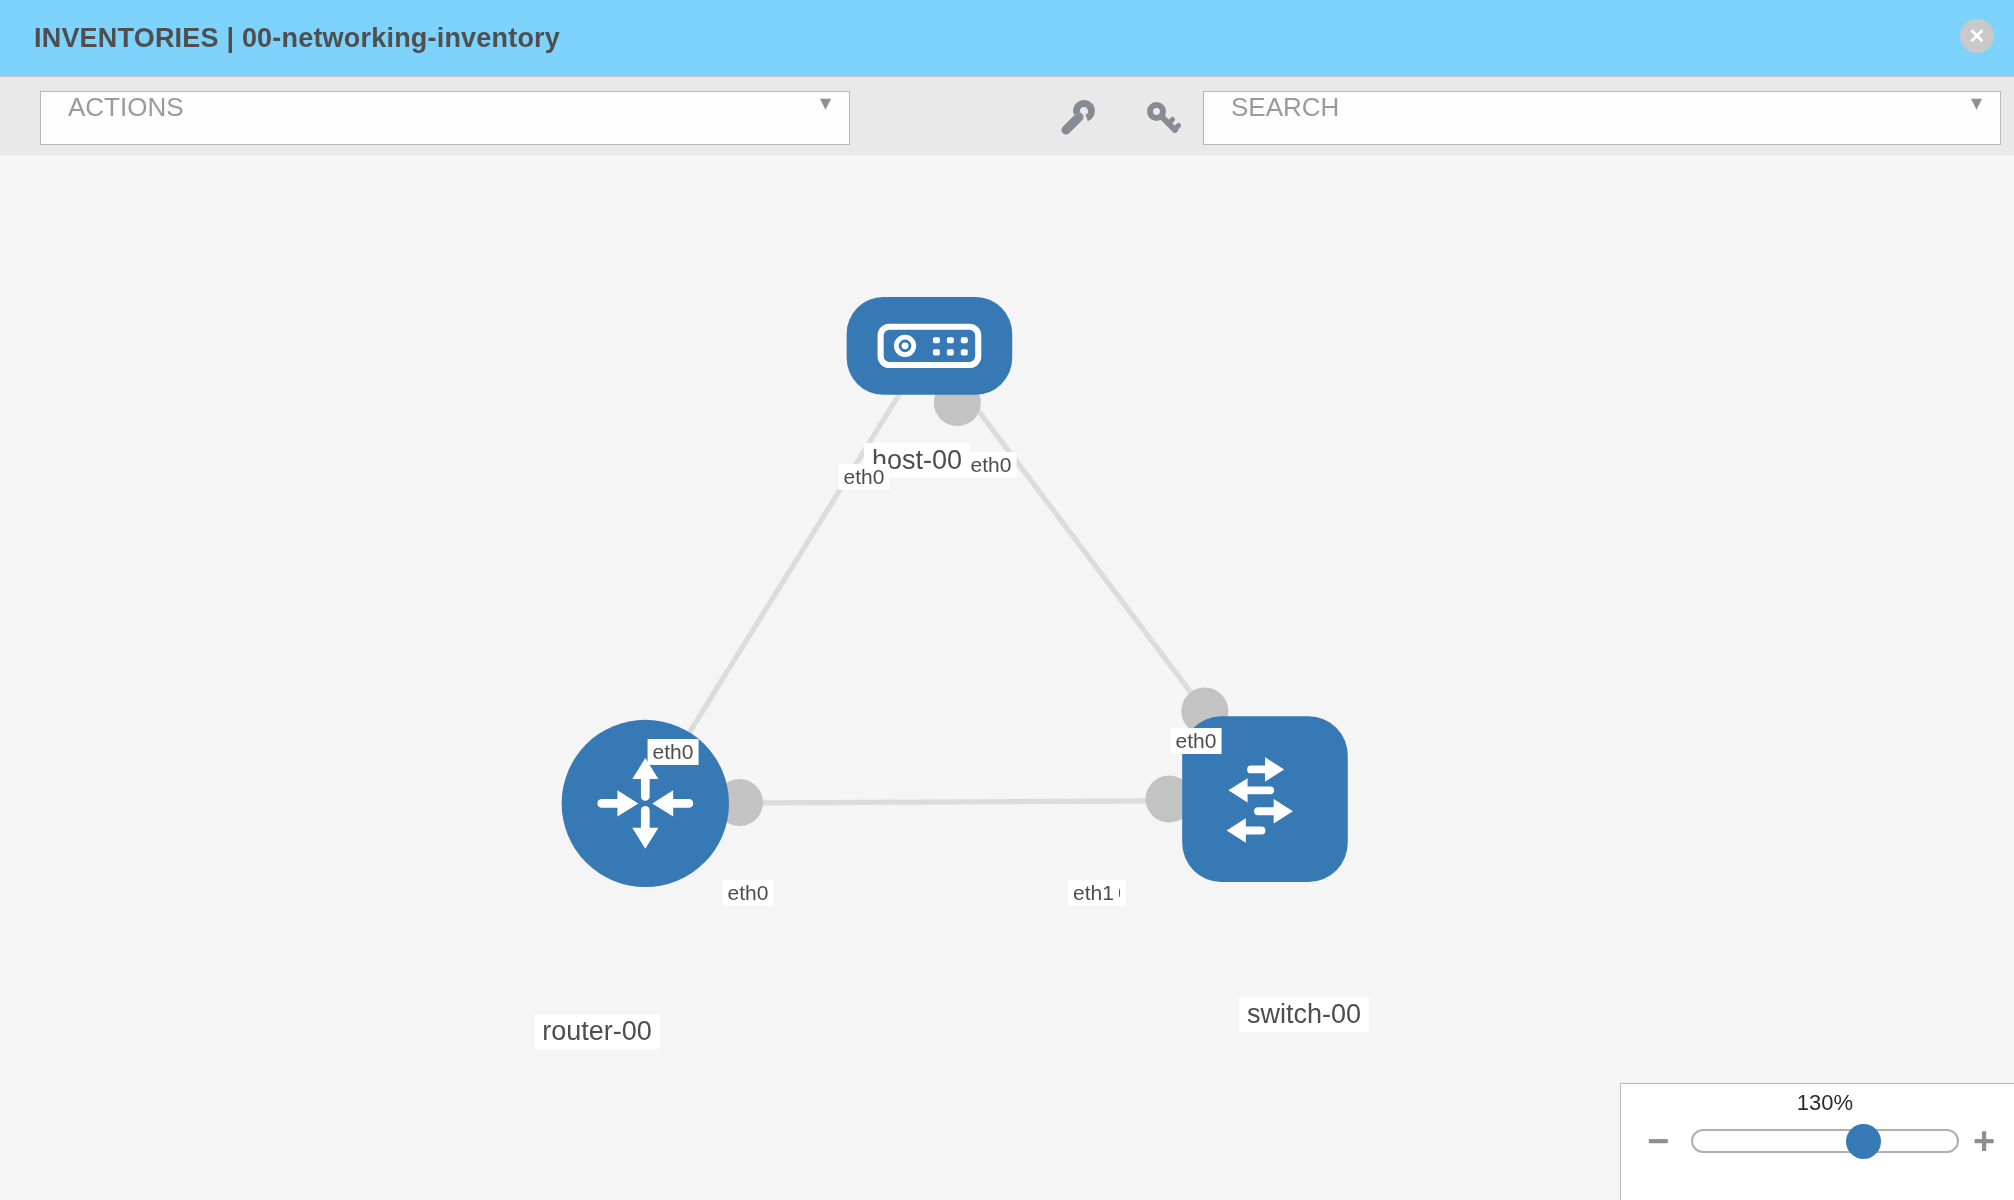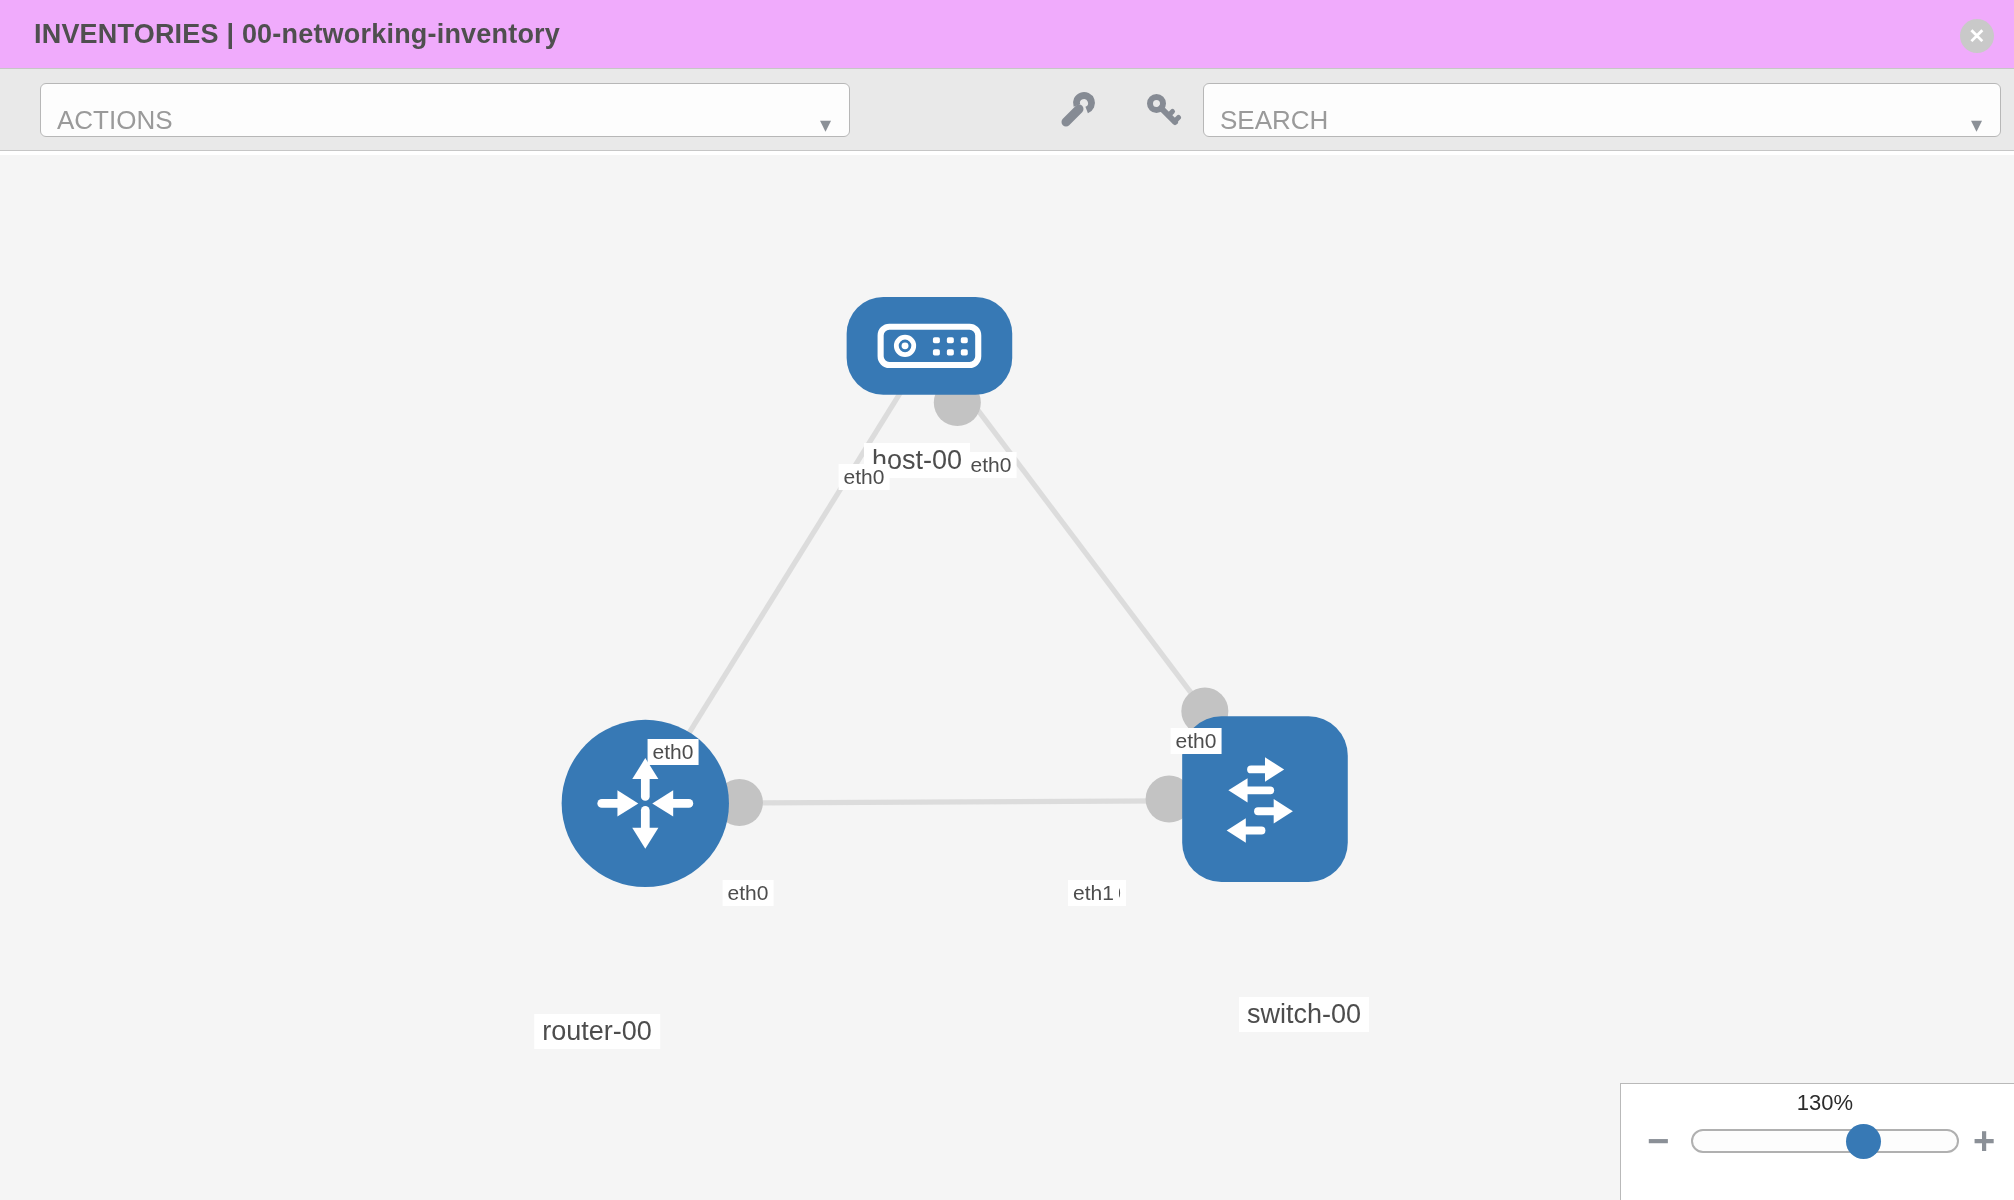--- a/index.html
+++ b/index.html
@@ -1,32 +1,32 @@
 <!DOCTYPE html>
 <html><head>
 <meta charset="utf-8">
 <style>
   * { margin:0; padding:0; box-sizing:border-box; }
   html,body { width:2014px; height:1200px; overflow:hidden;
     font-family:"Liberation Sans", sans-serif; background:#fff; }
 
   
-  .header { position:relative; width:100%; height:68px; background:#f0abfc;
+  .header { position:relative; width:100%; height:76px; background:#7dd3fc;
     display:flex; align-items:center; }
   .header .title { padding-left:34px; font-size:27px; font-weight:bold; color:#4f4f4f; letter-spacing:.2px; }
   .close-btn { position:absolute; right:20px; top:19px; width:34px; height:34px; border-radius:50%;
     background:#c9c9c9; color:#ffffff; display:flex; align-items:center; justify-content:center;
     font-size:20px; font-weight:bold; cursor:pointer; }
 
   
   .toolbar { position:relative; width:100%; height:83px; background:#e9e9e9;
     border-top:1px solid #c6c6c6; border-bottom:1px solid #c6c6c6; }
   .combo { position:absolute; top:14px; height:54px; background:#fdfdfd;
-    border:1px solid #b7b7b7; border-radius:6px; display:flex; align-items:flex-end;
-    justify-content:space-between; padding:0 18px 0 16px; cursor:pointer; }
+    border:1px solid #b7b7b7; border-radius:0; display:flex; align-items:flex-start;
+    justify-content:space-between; padding:0 18px 0 27px; cursor:pointer; }
   .combo .combo-label { font-size:26px; color:#9a9a9a; }
   .combo .caret { font-size:22px; color:#8b9097; line-height:1; }
   .combo.actions { left:40px; width:810px; }
   .combo.search  { left:1203px; width:798px;gap:40px; }
   .tool-icons { position:absolute; left:1055px; top:14px; height:54px; width:130px;
     display:flex; align-items:center; justify-content:space-between; }
   .tool-btn { width:44px; height:44px; display:flex; align-items:center; justify-content:center; cursor:pointer; }
 
   
   .canvas { position:absolute; left:0; top:155px; width:2014px; height:1045px; background:#f5f5f5; }

